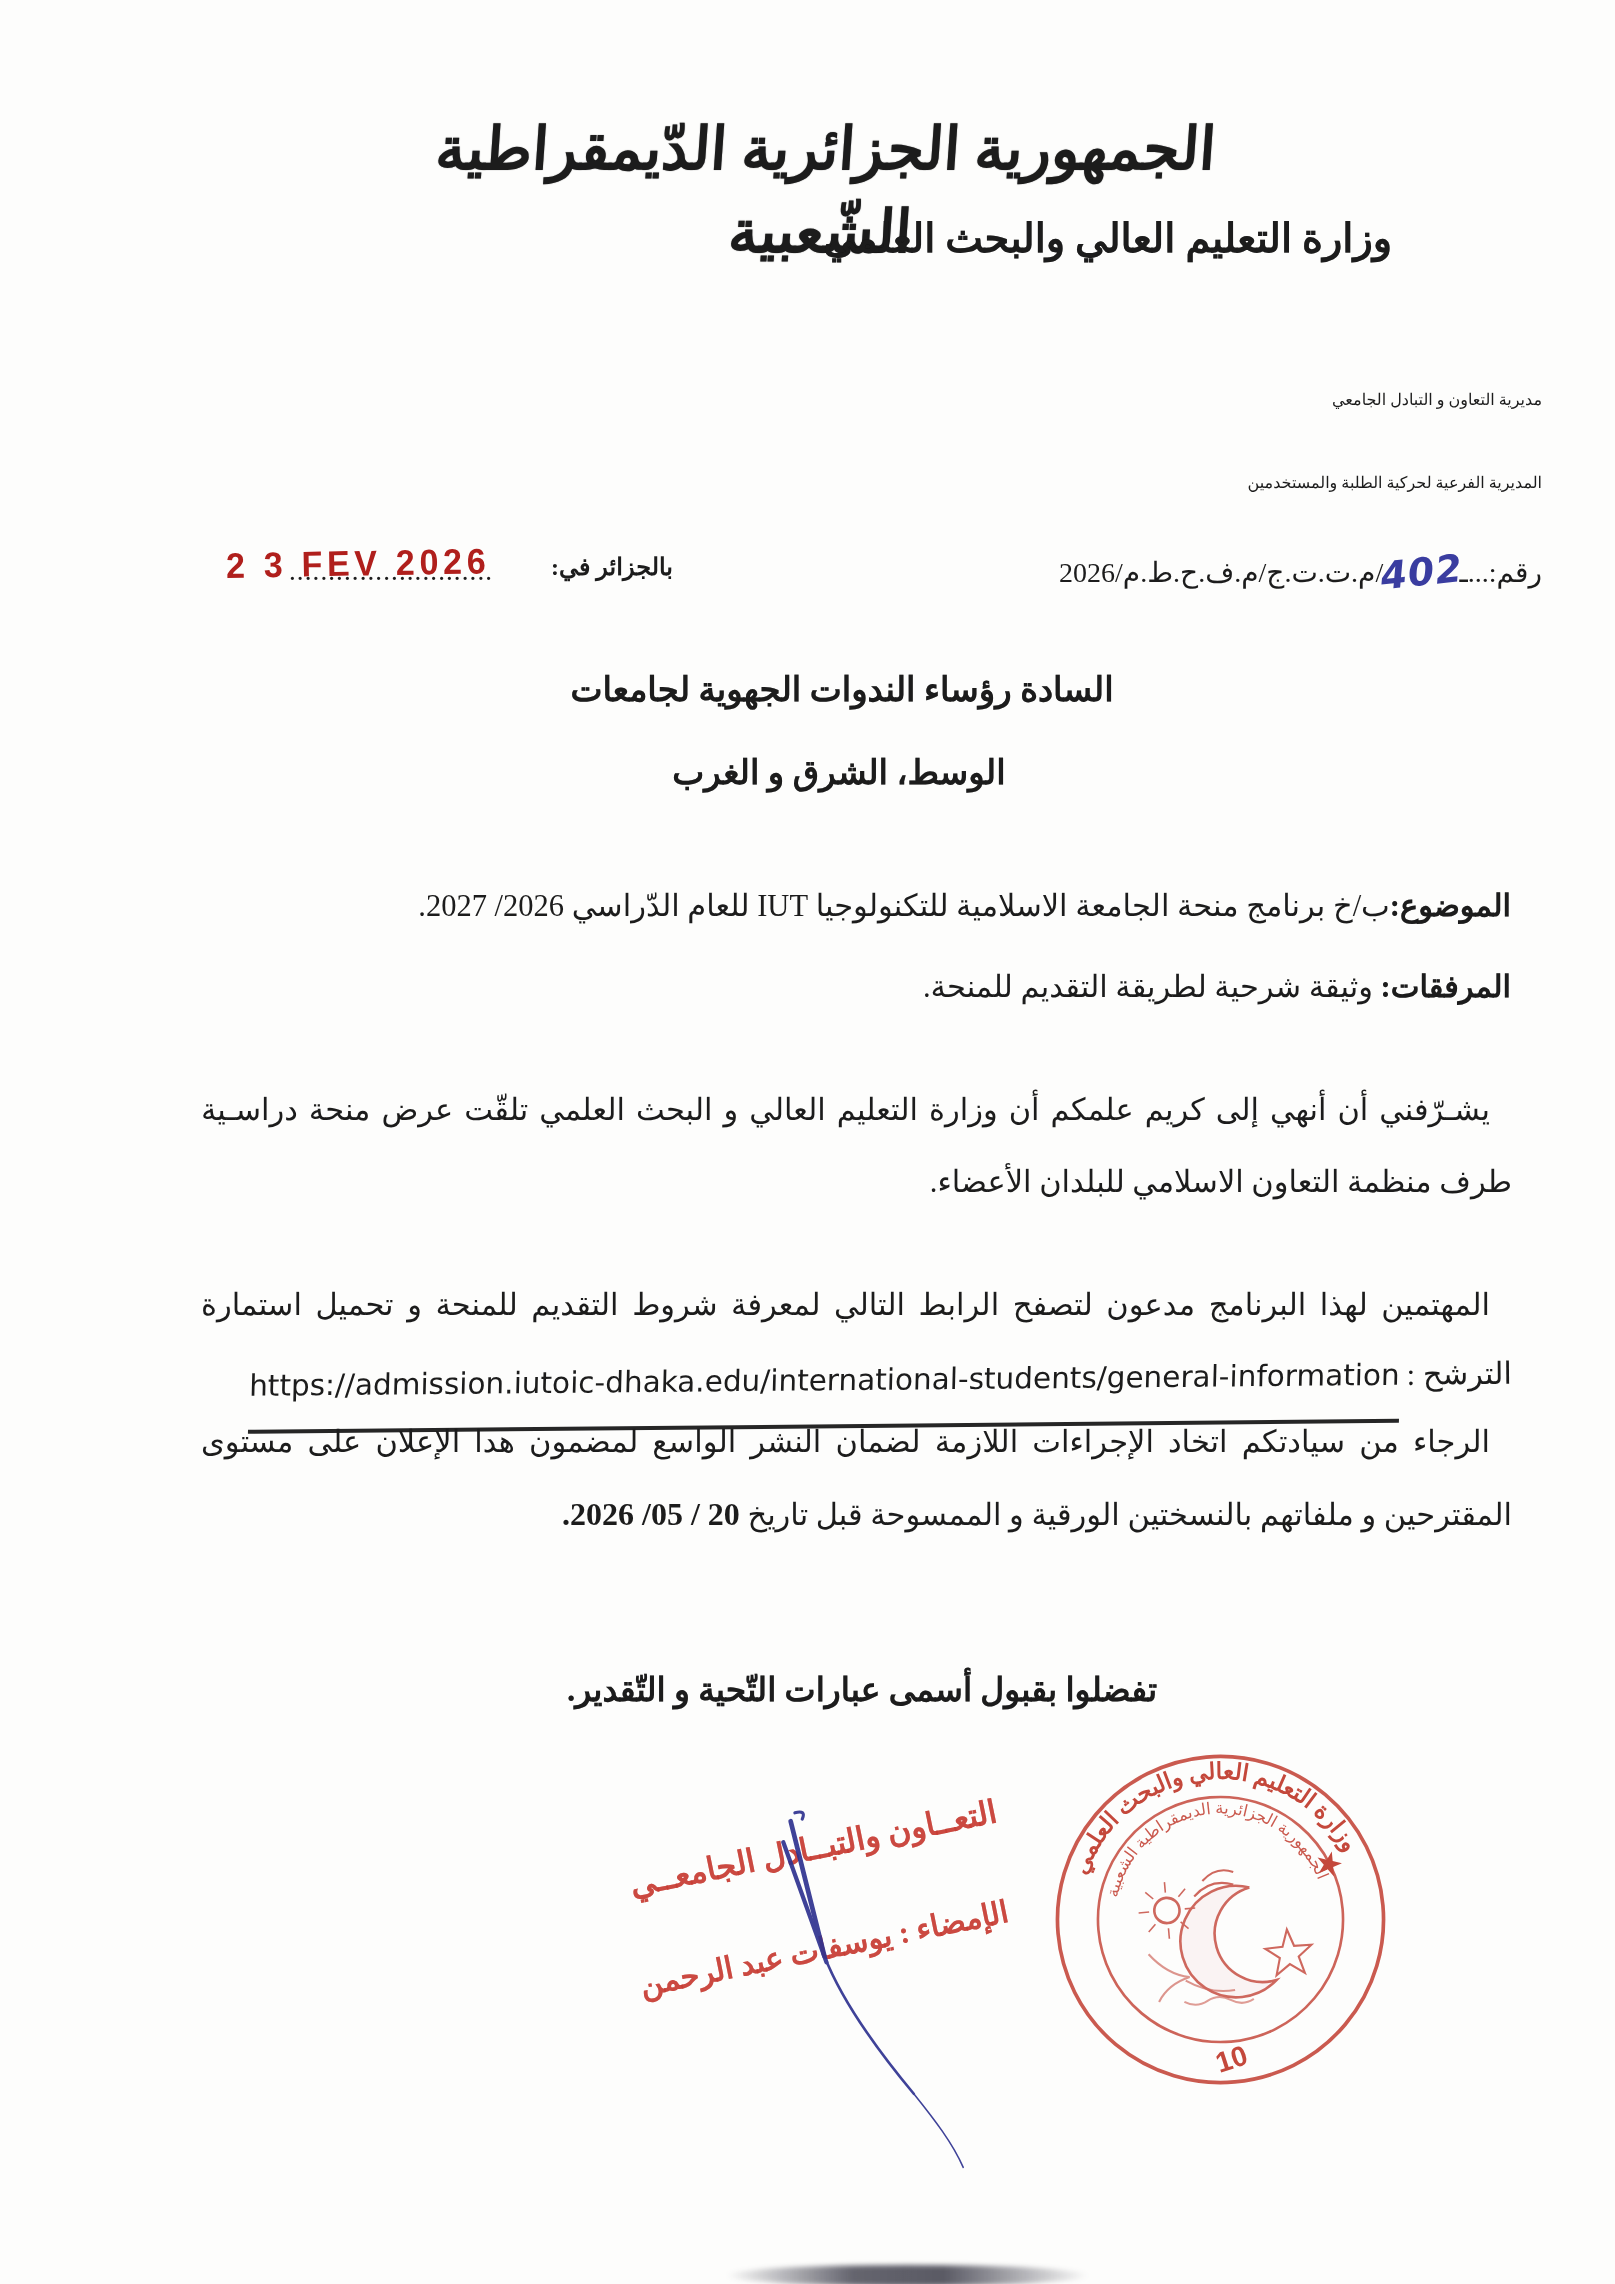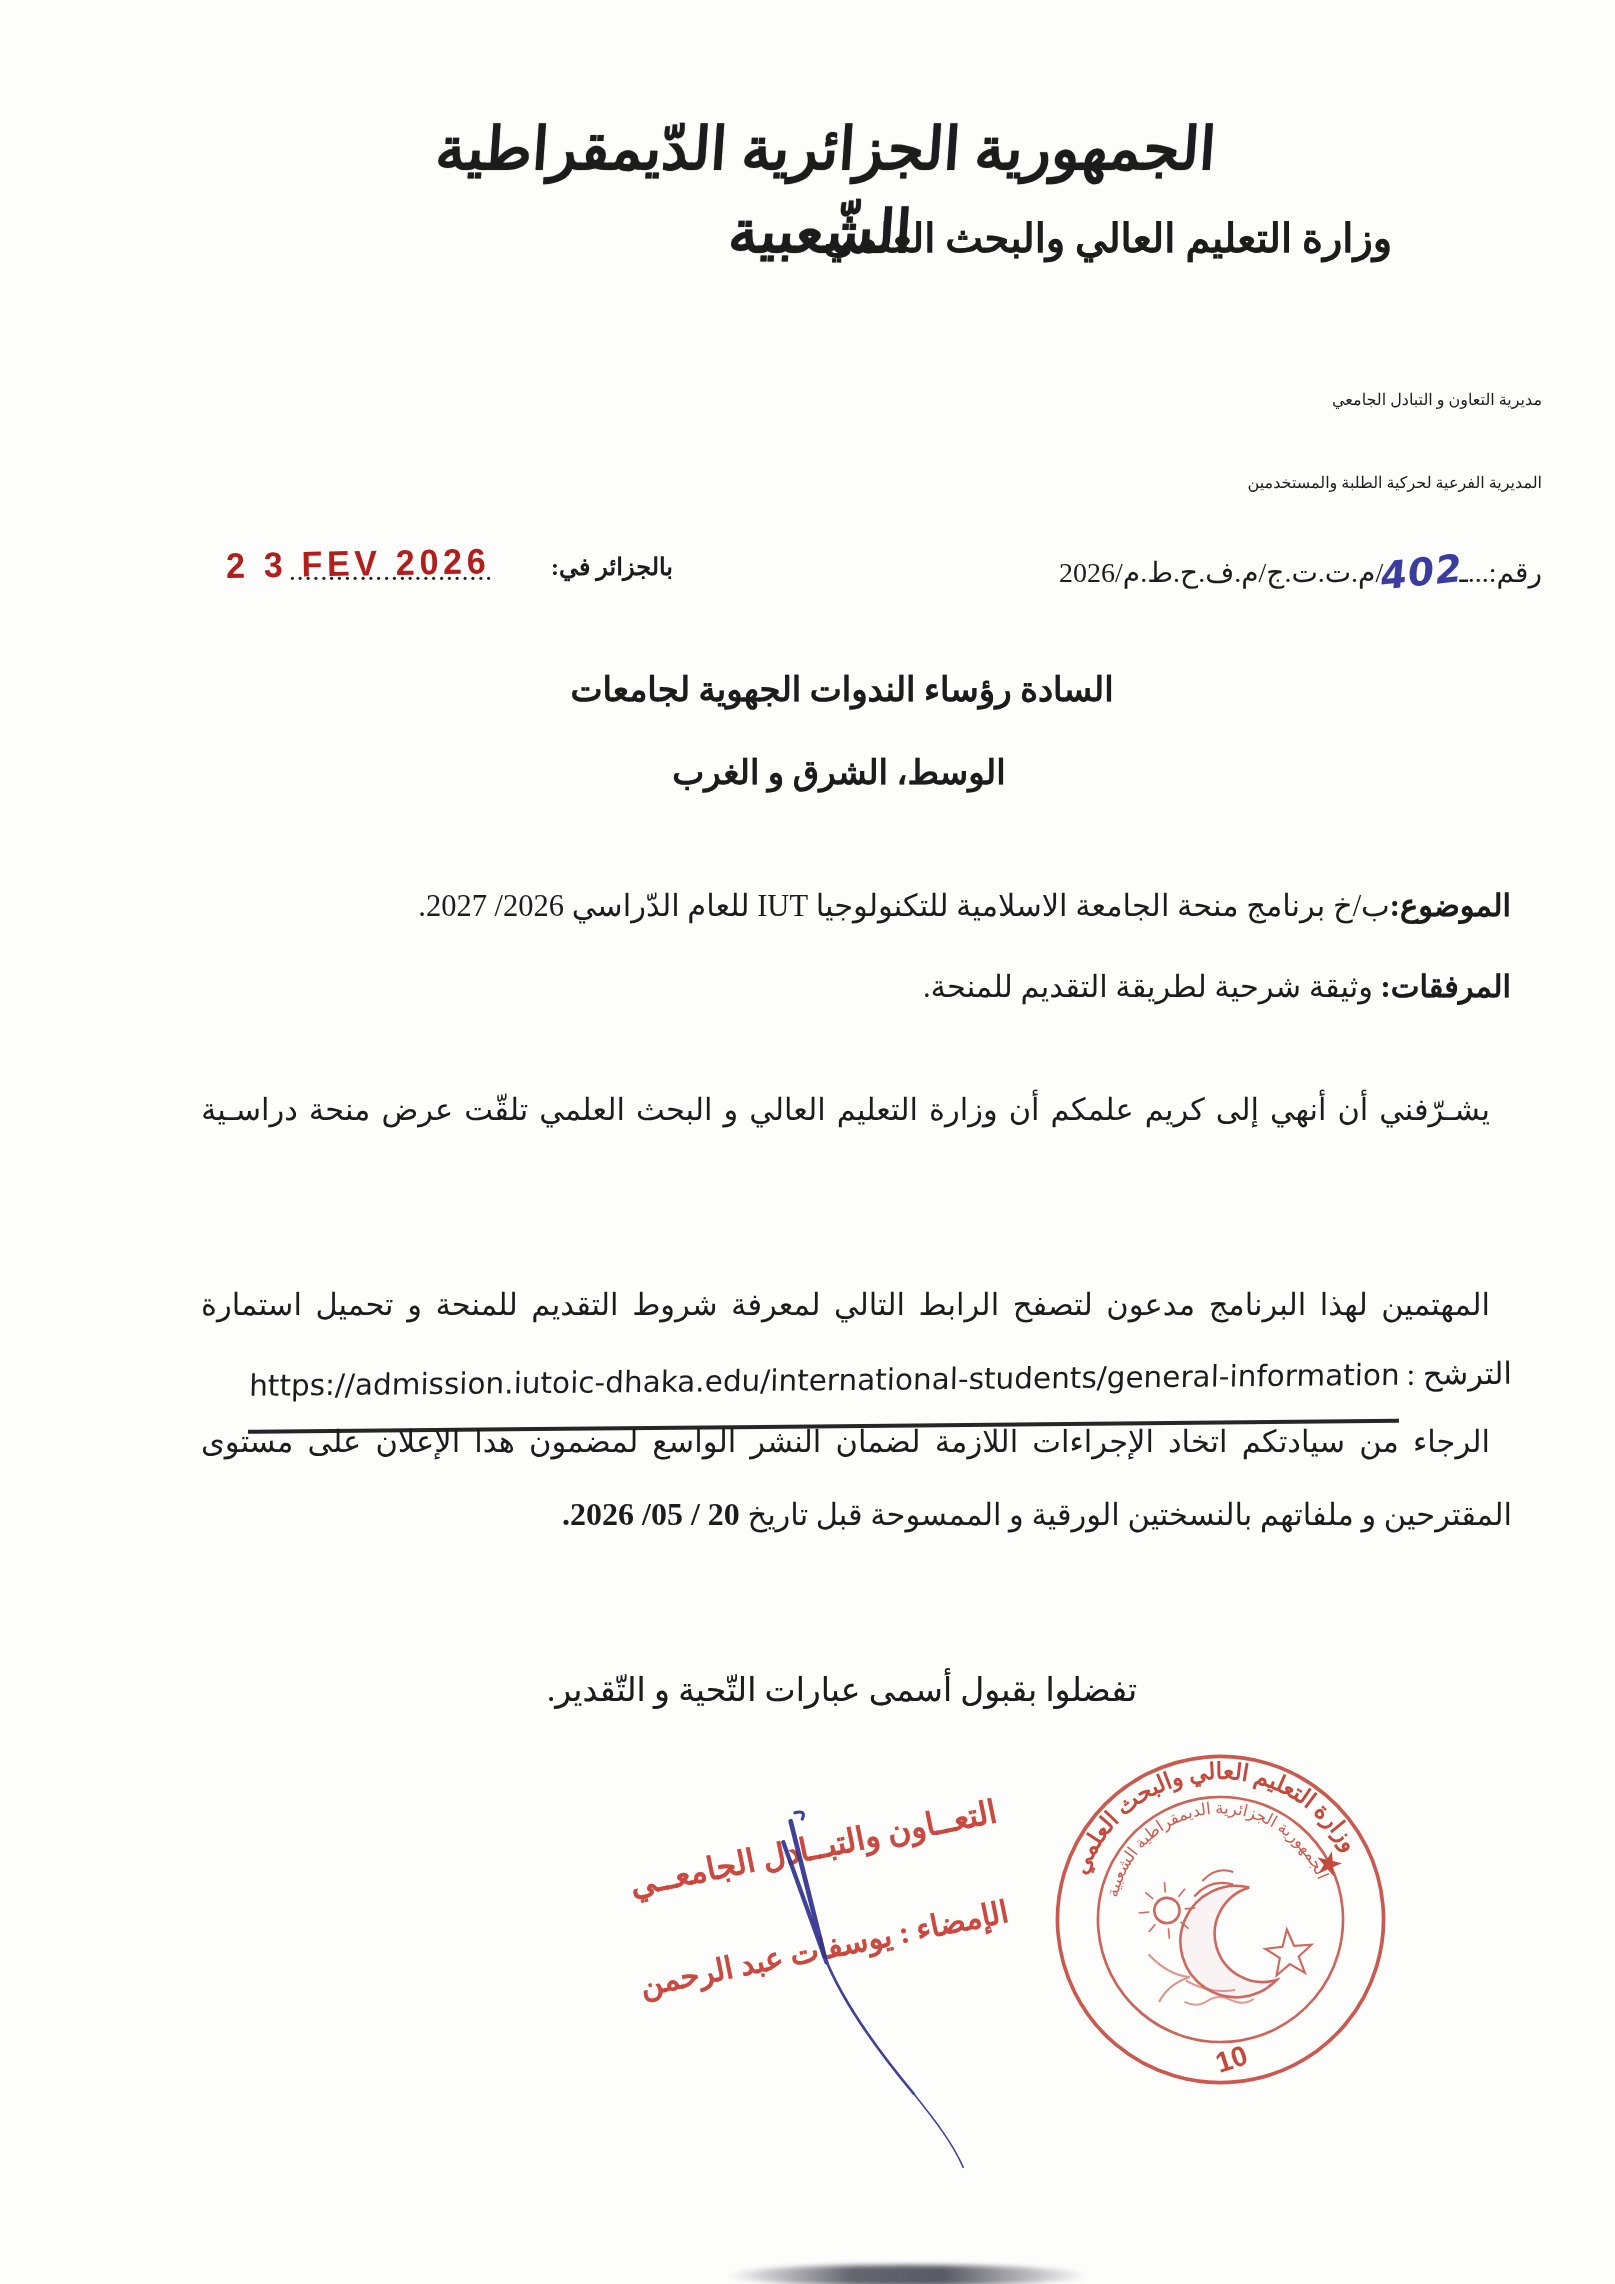--- a/index.html
+++ b/index.html
@@ -61,21 +61,21 @@
   .jline.last{text-align-last:right;}
   .indent{padding-right:22px;}
   .link-line{line-height:79px; text-align:left; white-space:nowrap; transform:rotate(-.55deg);}
   .url{
     direction:ltr; unicode-bidi:embed; display:inline-block;
     font-family:"DejaVu Sans","Liberation Sans",sans-serif; font-size:29.5px;
     border-bottom:4.7px solid #262626; padding-bottom:4.2px; transform:skewX(-2deg);
   }
   .deadline{font-weight:700; font-size:32px;}
   
-  .closing{top:1670px; left:842px; transform:translateX(-50%); font-size:33px; font-weight:400; white-space:nowrap; text-shadow:0 0 0.5px rgba(0,0,0,.4);}
+  .closing{top:1670px; left:862px; transform:translateX(-50%); font-size:33px; font-weight:700; white-space:nowrap; text-shadow:0 0 0.5px rgba(0,0,0,.4);}
   
   .redstamp{color:rgba(199,62,52,.88); font-weight:700; white-space:nowrap; text-shadow:0 0 0.5px rgba(199,62,52,.5);}
   .redstamp-1{top:1866px; left:634px; font-size:32px; letter-spacing:3.2px; transform:rotate(-11.5deg); transform-origin:left bottom;}
   .redstamp-2{top:1968px; left:644px; font-size:30.5px; letter-spacing:2.1px; transform:rotate(-11.5deg); transform-origin:left bottom;}
   
   .seal{left:1048px; top:1747px; opacity:.92;}
   .sig{left:757px; top:1798px;}
   .smudge{
     left:726px; top:2265px; width:363px; height:21px; border-radius:50%;
     background:linear-gradient(to right, rgba(70,70,85,0), rgba(35,35,50,.7) 35%, rgba(35,35,50,.75) 60%, rgba(70,70,85,0));
@@ -101,20 +101,21 @@
   </div>
 
   <div class="abs rtl addr-1">السادة رؤساء الندوات الجهوية لجامعات</div>
   <div class="abs rtl addr-2">الوسط، الشرق و الغرب</div>
 
   <div class="abs rtl subject-line"><span class="lbl">الموضوع:</span><span>ب/خ برنامج منحة الجامعة الاسلامية للتكنولوجيا IUT للعام الدّراسي 2026/ 2027.</span></div>
   <div class="abs rtl attach-line"><span class="lbl">المرفقات:</span> <span>وثيقة شرحية لطريقة التقديم للمنحة.</span></div>
 
   <div class="abs body-block p1">
     <div class="jline indent">يشـرّفني أن أنهي إلى كريم علمكم أن وزارة التعليم العالي و البحث العلمي تلقّت عرض منحة دراسـية</div>
+    <div class="jline last">طرف منظمة التعاون الاسلامي للبلدان الأعضاء.</div>
   </div>
 
   <div class="abs body-block p2">
     <div class="jline indent">المهتمين لهذا البرنامج مدعون لتصفح الرابط التالي لمعرفة شروط التقديم للمنحة و تحميل استمارة</div>
     <div class="jline last link-line"><span class="rtl">الترشح :</span> <span class="url">https://admission.iutoic-dhaka.edu/international-students/general-information</span> </div>
   </div>
 
   <div class="abs body-block p3">
     <div class="jline indent">الرجاء من سيادتكم اتخاد الإجراءات اللازمة لضمان النشر الواسع لمضمون هدا الإعلان على مستوى</div>
     <div class="jline last"><span>المقترحين و ملفاتهم بالنسختين الورقية و الممسوحة قبل تاريخ </span><span class="deadline">20 / 05/ 2026.</span></div>

